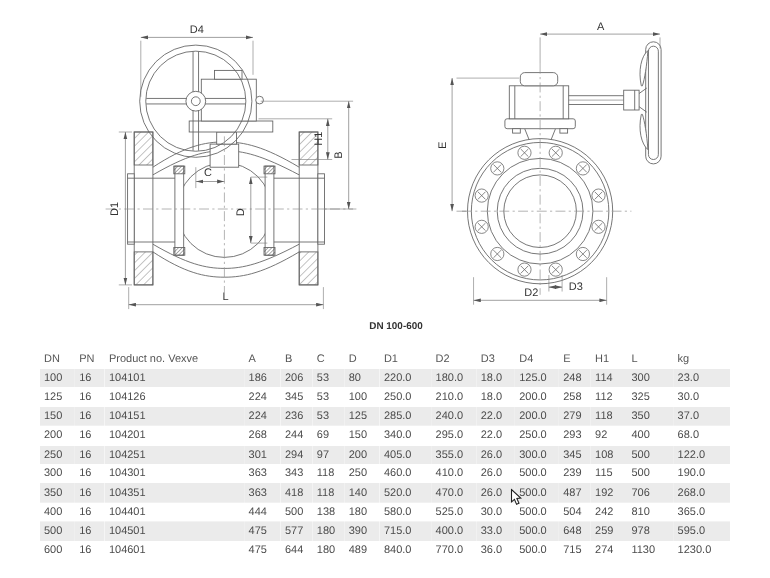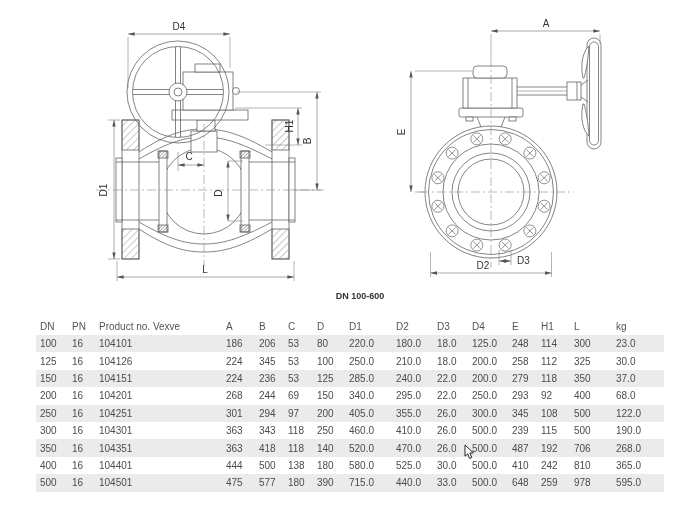--- a/index.html
+++ b/index.html
@@ -394,42 +394,59 @@
           <td>16</td>
           <td>104401</td>
           <td>444</td>
           <td>500</td>
           <td>138</td>
           <td>180</td>
           <td>580.0</td>
           <td>525.0</td>
           <td>30.0</td>
           <td>500.0</td>
-          <td>410</td>
+          <td>504</td>
           <td>242</td>
           <td>810</td>
           <td>365.0</td>
         </tr>
         <tr>
           <td>500</td>
           <td>16</td>
           <td>104501</td>
           <td>475</td>
           <td>577</td>
           <td>180</td>
           <td>390</td>
           <td>715.0</td>
-          <td>440.0</td>
+          <td>400.0</td>
           <td>33.0</td>
           <td>500.0</td>
           <td>648</td>
           <td>259</td>
           <td>978</td>
           <td>595.0</td>
         </tr>
+        <tr>
+          <td>600</td>
+          <td>16</td>
+          <td>104601</td>
+          <td>475</td>
+          <td>644</td>
+          <td>180</td>
+          <td>489</td>
+          <td>840.0</td>
+          <td>770.0</td>
+          <td>36.0</td>
+          <td>500.0</td>
+          <td>715</td>
+          <td>274</td>
+          <td>1130</td>
+          <td>1230.0</td>
+        </tr>
       </tbody>
     </table>
 
   <svg id="cursor" width="14" height="17" viewBox="0 0 14 17">
     <polygon points="1,1 1,12.2 3.7,9.9 5.6,14.5 7.8,13.5 5.9,9.1 9.4,8.8" fill="#fff" stroke="#222" stroke-width="1"></polygon>
   </svg>
 
 </div>
 
 </body></html>

